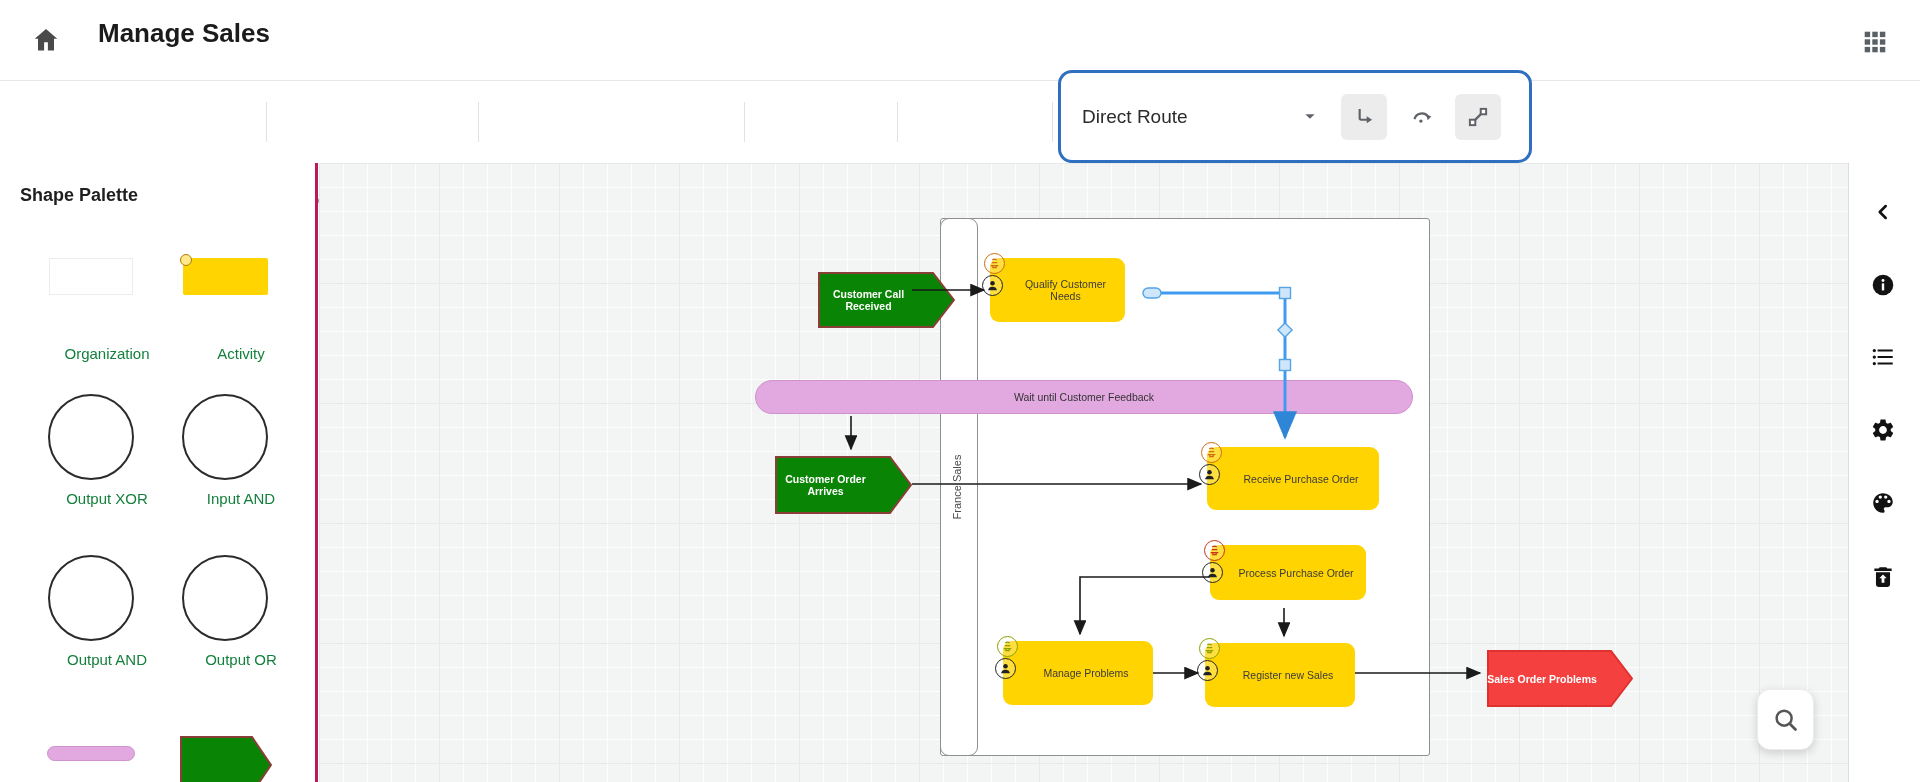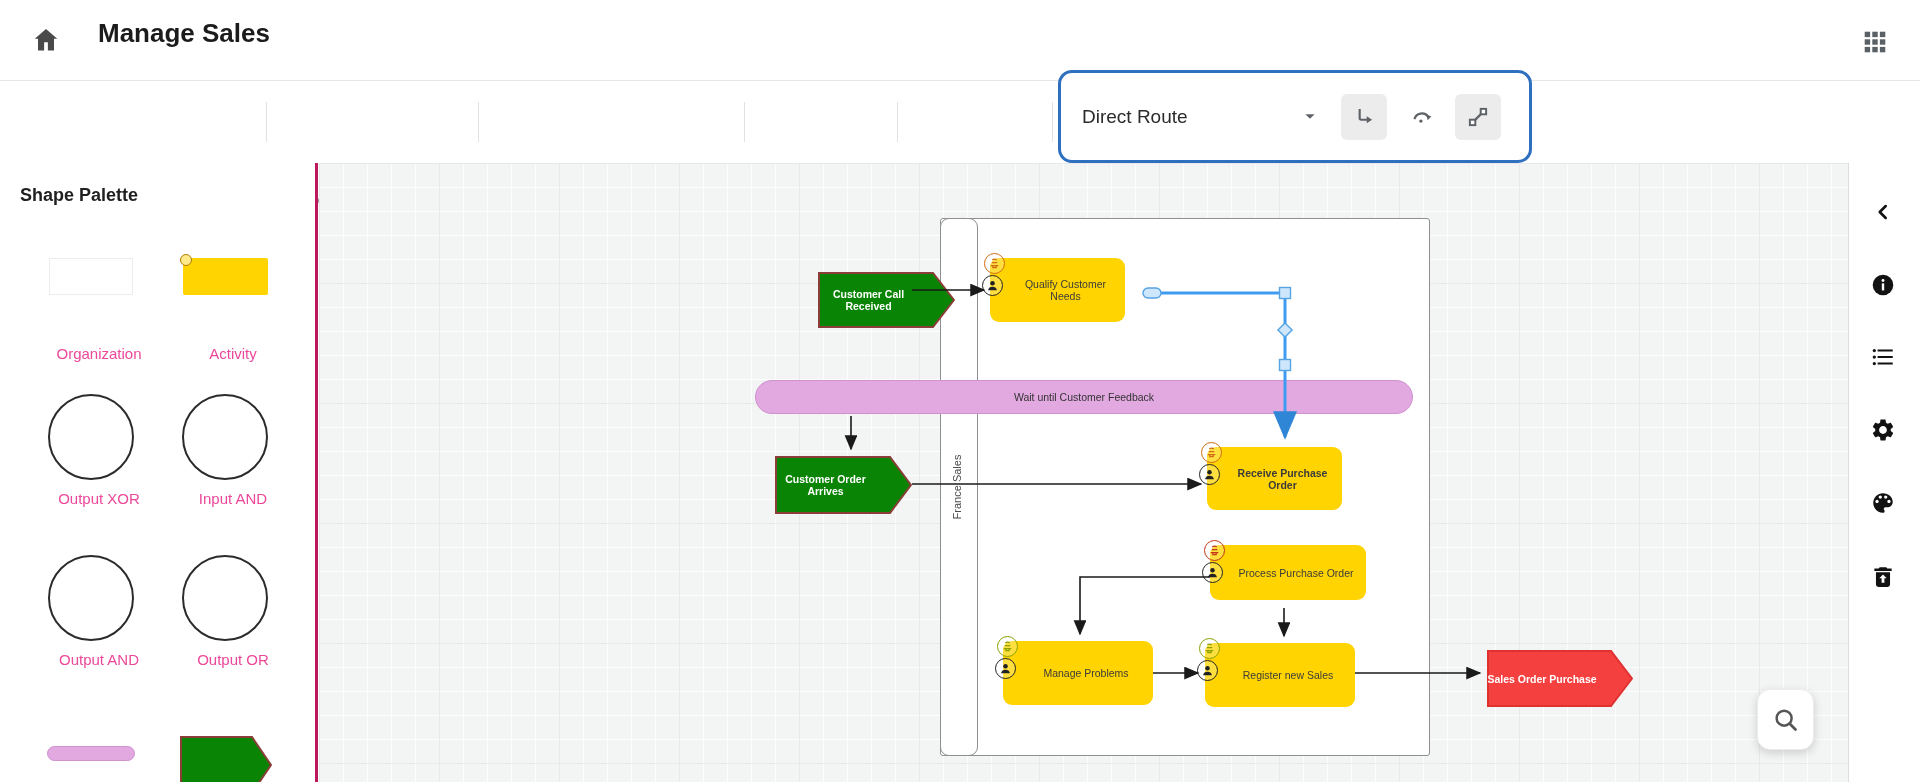--- a/index.html
+++ b/index.html
@@ -27,21 +27,21 @@
   #routing-value{font-size:19px;color:#2b2b2b;}
   #routing-caret{position:absolute;left:238px;top:32px;color:#5f6368;}
   .rbtn{position:absolute;top:21px;width:46px;height:46px;border-radius:6px;display:flex;
     align-items:center;justify-content:center;color:#5f6368;cursor:pointer;}
   .rbtn.active{background:#ececec;}
   
   #palette-panel{position:absolute;left:0;top:163px;width:318px;height:619px;background:#fff;
     border-right:3px solid #be185d;overflow:hidden;}
   #palette-title{position:absolute;left:20px;top:22px;font-size:18px;font-weight:600;color:#1f1f1f;}
   .pal-item{position:absolute;width:150px;text-align:center;cursor:grab;}
-  .pal-label{position:absolute;left:8px;top:105px;width:150px;font-size:15px;color:#ec4899;}
+  .pal-label{position:absolute;left:16px;top:105px;width:150px;font-size:15px;color:#15803d;}
   .shape-rect-plain{position:absolute;left:33px;top:18px;width:84px;height:37px;background:#fff;
     border:1px solid #ececec;}
   .shape-rect-activity{position:absolute;left:33px;top:18px;width:85px;height:37px;background:#ffd400;
     border-radius:2px;}
   .shape-rect-activity .mini-badge{position:absolute;left:-3px;top:-4px;width:12px;height:12px;
     border:1px solid #b07d00;border-radius:50%;background:#ffe98a;}
   .shape-circle{position:absolute;left:32px;top:4px;width:86px;height:86px;border-radius:50%;
     background:#fff;border:2px solid #2b2b2b;}
   .shape-capsule{position:absolute;left:31px;top:34px;width:88px;height:15px;border-radius:8px;
     background:#e2a8e0;border:1px solid #cf92cf;}
@@ -306,21 +306,21 @@
     </div>
     <div class="node band" style="left: 436px; top: 217px; width: 658px; height: 34px;">
       <span>Wait until Customer Feedback</span>
     </div>
     <div class="node evt" style="left: 456px; top: 293px; width: 137px; height: 58px;">
       <svg class="shape-bg" width="137" height="58" viewBox="0 0 137 58" style="position:absolute;left:0;top:0">
         <polygon points="1,1 115,1 136,29 115,57 1,57" fill="#0a8405" stroke="#8a3e38" stroke-width="2"></polygon>
       </svg>
       <span class="evt-label">Customer Order Arrives</span>
     </div>
-    <div class="node func" style="left: 888px; top: 284px; width: 135px; height: 63px; font-weight: bold;">
+    <div class="node func" style="left: 888px; top: 284px; width: 172px; height: 63px;">
       <span class="badge" style="left:-6px;top:-5px;border-color:#cf6b10">
         <svg width="13" height="13" viewBox="0 0 12 12" fill="none" stroke="#cf6b10" stroke-width="1.2">
           <path d="M2.5 8h7M3.5 5.2h5M4.5 8v1.8h3V8"></path>
           <path d="M4 2.8c1-1 3-1 4 0"></path>
         </svg>
       </span>
       <span class="badge" style="left:-8px;top:17px;border-color:#222">
         <svg width="13" height="13" viewBox="0 0 12 12">
           <circle cx="6" cy="4" r="2.1" fill="#222"></circle>
           <path d="M1.9 10.4c.4-2.3 2-3.3 4.1-3.3s3.7 1 4.1 3.3z" fill="#222"></path>
@@ -370,21 +370,21 @@
           <circle cx="6" cy="4" r="2.1" fill="#222"></circle>
           <path d="M1.9 10.4c.4-2.3 2-3.3 4.1-3.3s3.7 1 4.1 3.3z" fill="#222"></path>
         </svg>
       </span>
       <span class="node-label">Register new Sales</span>
     </div>
     <div class="node evt" style="left: 1168px; top: 487px; width: 146px; height: 57px;">
       <svg class="shape-bg" width="146" height="57" viewBox="0 0 146 57" style="position:absolute;left:0;top:0">
         <polygon points="1,1 124,1 145,28.5 124,56 1,56" fill="#f54040" stroke="#e03131" stroke-width="2"></polygon>
       </svg>
-      <span class="evt-label">Sales Order Purchase</span>
+      <span class="evt-label">Sales Order Problems</span>
     </div>
     <svg id="connector-layer" width="1529" height="619">
       <defs>
         <marker id="arrB" markerWidth="11" markerHeight="9" refX="8.6" refY="4" orient="auto">
           <path d="M0,0 L9.5,4 L0,8 z" fill="#1a1a1a"></path>
         </marker>
         <marker id="arrBl" markerWidth="11" markerHeight="9" refX="8.6" refY="4" orient="auto">
           <path d="M0,0 L9.5,4 L0,8 z" fill="#2f86d6"></path>
         </marker>
       </defs>

